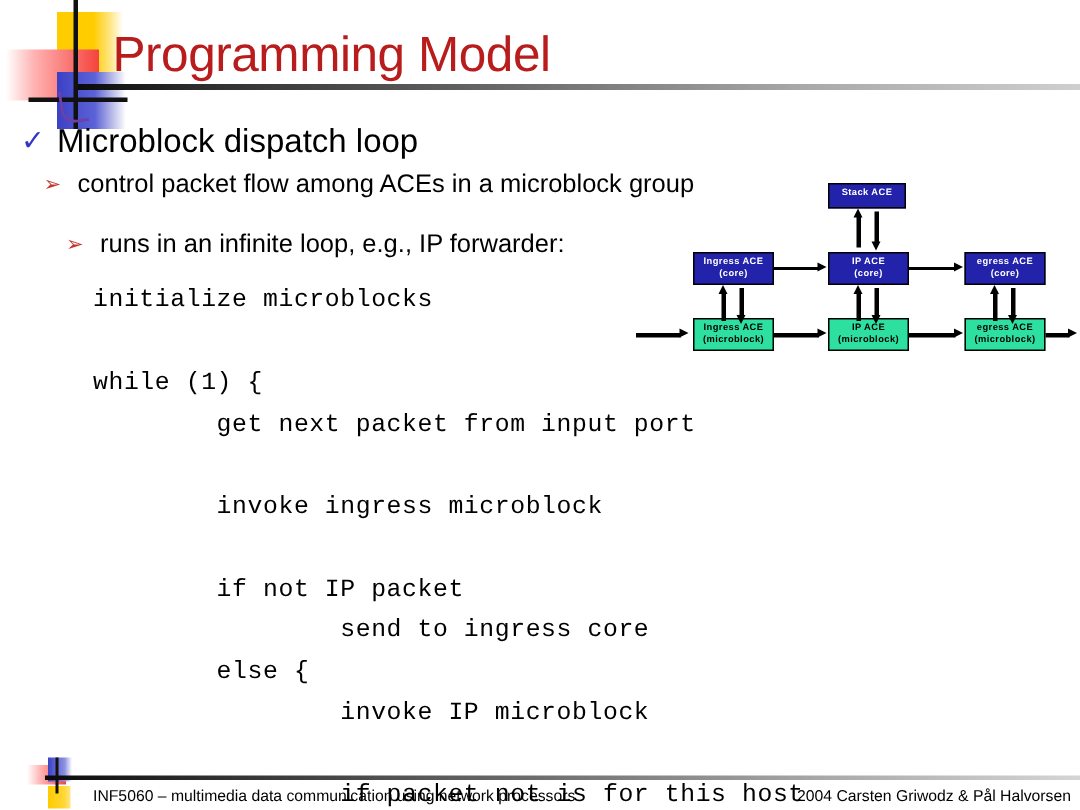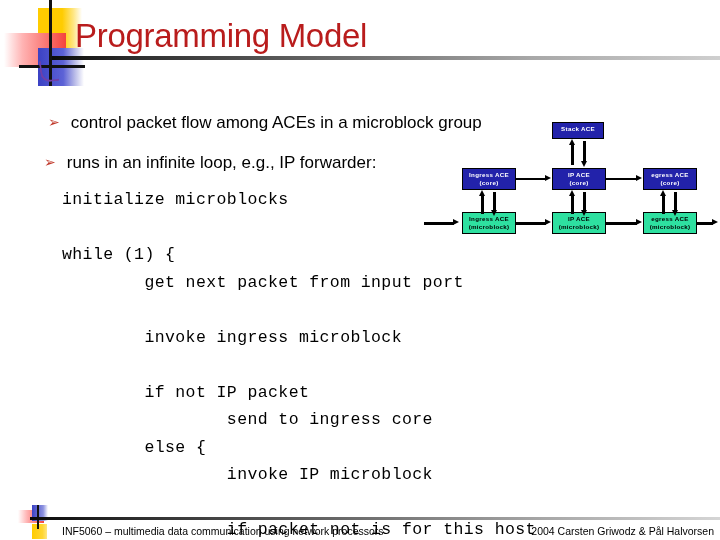--- a/index.html
+++ b/index.html
@@ -70,21 +70,21 @@
     display: inline-block; vertical-align: 1px;
   }
   .b2 {
     position: absolute; font-size: 17px; line-height: 22px;
     color: #000000; white-space: nowrap;
   }
   .b2 .arw {
     color: #c0392b; font-size: 14px; margin-right: 11px;
     display: inline-block; vertical-align: 1px;
   }
-  #bullet-flow { left: 48px; top: 111px; }
+  #bullet-flow { left: 29px; top: 111px; }
   #bullet-loop { left: 44px; top: 151px; }
 
   
   .code {
     position: absolute; left: 62px; top: 186px;
     font-family: "Liberation Mono", "DejaVu Sans Mono", monospace;
     font-size: 16.5px;
     line-height: 27.5px;
     color: #000000;
     white-space: pre;
@@ -155,20 +155,23 @@
     <div class="sq-red"></div>
     <div class="sq-blue"></div>
     <div class="h-rule"></div>
     <div class="v-rule"></div>
     <div class="swoosh"></div>
   </div>
 
   <div class="title">Programming Model</div>
   <div class="title-bar"></div>
 
+  <div class="b1">
+    <span class="chk">✓</span><span>Microblock dispatch loop</span>
+  </div>
 
   <div class="b2" id="bullet-flow">
     <span class="arw">➢</span><span>control packet flow among ACEs in a microblock group</span>
   </div>
   <div class="b2" id="bullet-loop">
     <span class="arw">➢</span><span>runs in an infinite loop, e.g., IP forwarder:</span>
   </div>
 
   <div class="code">initialize microblocks
 

